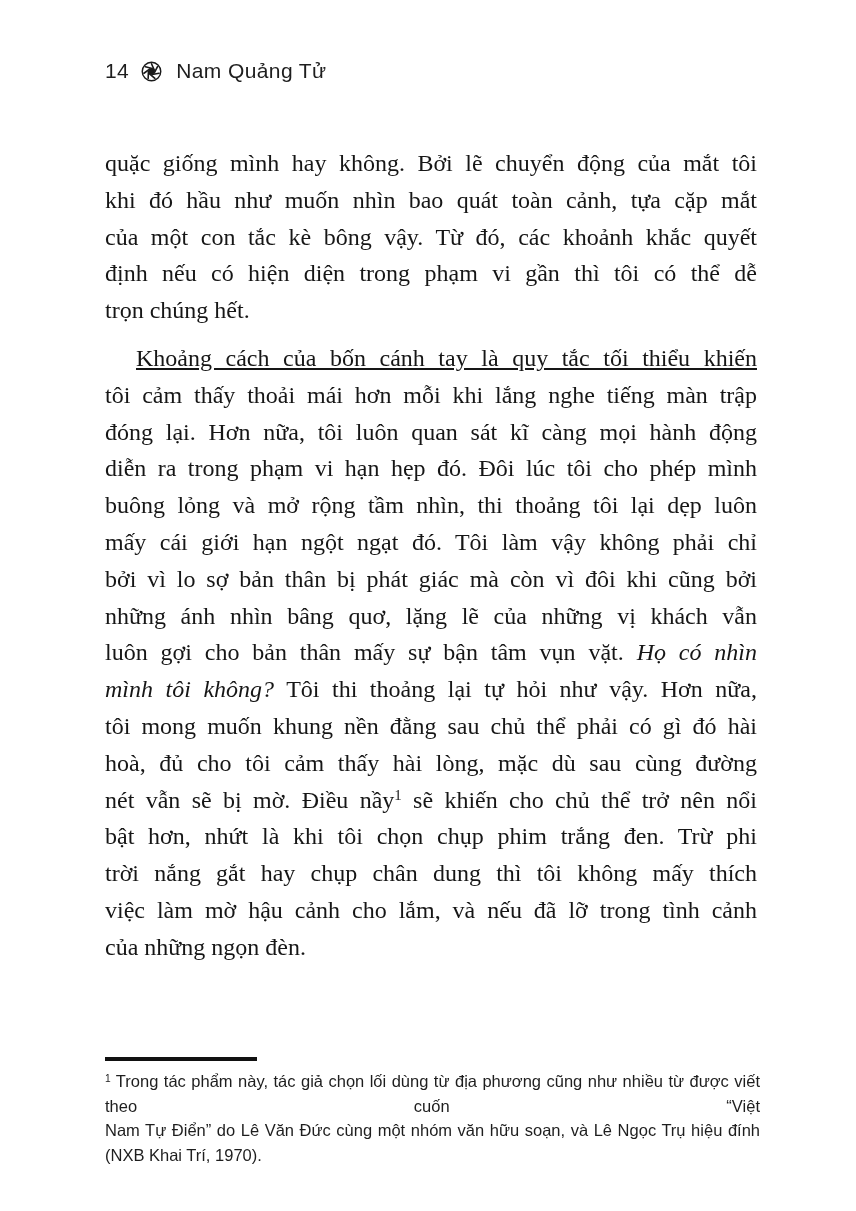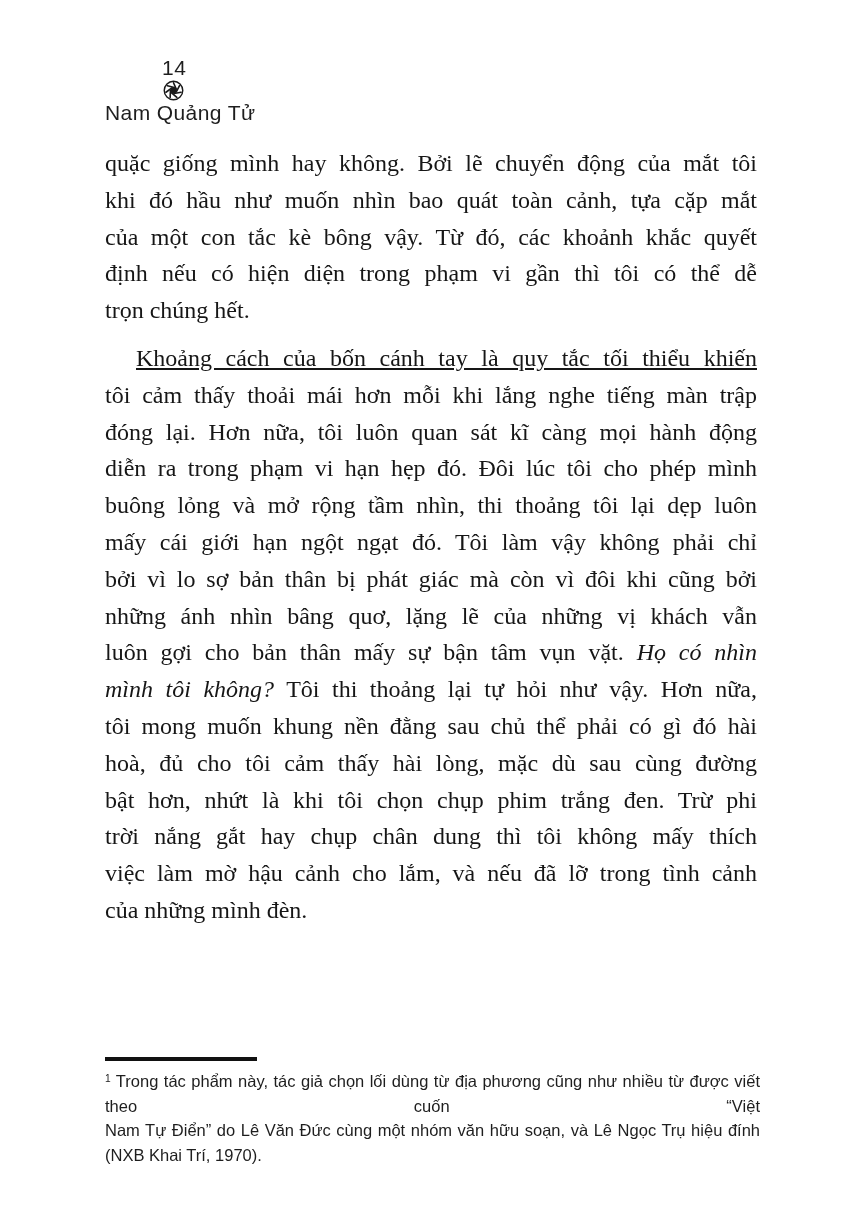--- a/index.html
+++ b/index.html
@@ -18,21 +18,20 @@
     position: absolute;
     left: 105px;
     top: 56px;
     height: 30px;
     display: flex;
     align-items: center;
     font-family: "Liberation Sans", sans-serif;
     font-size: 21px;
     letter-spacing: 0.4px;
     color: #1e1e1e;
-    flex-direction: column;
   }
   .pagenum { margin-right: 12px; }
   .hicon { display: inline-flex; align-items: center; margin-right: 14px; }
   .hicon svg { display: block; }
   
   .bodytext {
     position: absolute;
     left: 105px;
     top: 145px;
     width: 652px;
@@ -113,24 +112,25 @@
         <div class="tline"><span>đóng lại. Hơn nữa, tôi luôn quan sát kĩ càng mọi hành động</span></div>
         <div class="tline"><span>diễn ra trong phạm vi hạn hẹp đó. Đôi lúc tôi cho phép mình</span></div>
         <div class="tline"><span>buông lỏng và mở rộng tầm nhìn, thi thoảng tôi lại dẹp luôn</span></div>
         <div class="tline"><span>mấy cái giới hạn ngột ngạt đó. Tôi làm vậy không phải chỉ</span></div>
         <div class="tline"><span>bởi vì lo sợ bản thân bị phát giác mà còn vì đôi khi cũng bởi</span></div>
         <div class="tline"><span>những ánh nhìn bâng quơ, lặng lẽ của những vị khách vẫn</span></div>
         <div class="tline"><span>luôn gợi cho bản thân mấy sự bận tâm vụn vặt. </span><span class="it">Họ có nhìn</span></div>
         <div class="tline"><span class="it">mình tôi không?</span><span> Tôi thi thoảng lại tự hỏi như vậy. Hơn nữa,</span></div>
         <div class="tline"><span>tôi mong muốn khung nền đằng sau chủ thể phải có gì đó hài</span></div>
         <div class="tline"><span>hoà, đủ cho tôi cảm thấy hài lòng, mặc dù sau cùng đường</span></div>
+        <div class="tline"><span>nét vẫn sẽ bị mờ. Điều nầy</span><span class="sup">1</span><span> sẽ khiến cho chủ thể trở nên nổi</span></div>
         <div class="tline"><span>bật hơn, nhứt là khi tôi chọn chụp phim trắng đen. Trừ phi</span></div>
         <div class="tline"><span>trời nắng gắt hay chụp chân dung thì tôi không mấy thích</span></div>
         <div class="tline"><span>việc làm mờ hậu cảnh cho lắm, và nếu đã lỡ trong tình cảnh</span></div>
-        <div class="tline last"><span>của những mình đèn.</span></div>
+        <div class="tline last"><span>của những ngọn đèn.</span></div>
       </div>
     </div>
 
   <div class="footnote-rule"></div>
 
   <div class="footnote" id="footnote-text">
       <div class="tline"><span class="sup">1</span><span> Trong tác phẩm này, tác giả chọn lối dùng từ địa phương cũng như nhiều từ được viết theo cuốn “Việt</span></div>
       <div class="tline last"><span>Nam Tự Điển” do Lê Văn Đức cùng một nhóm văn hữu soạn, và Lê Ngọc Trụ hiệu đính (NXB Khai Trí, 1970).</span></div>
     </div>
 

